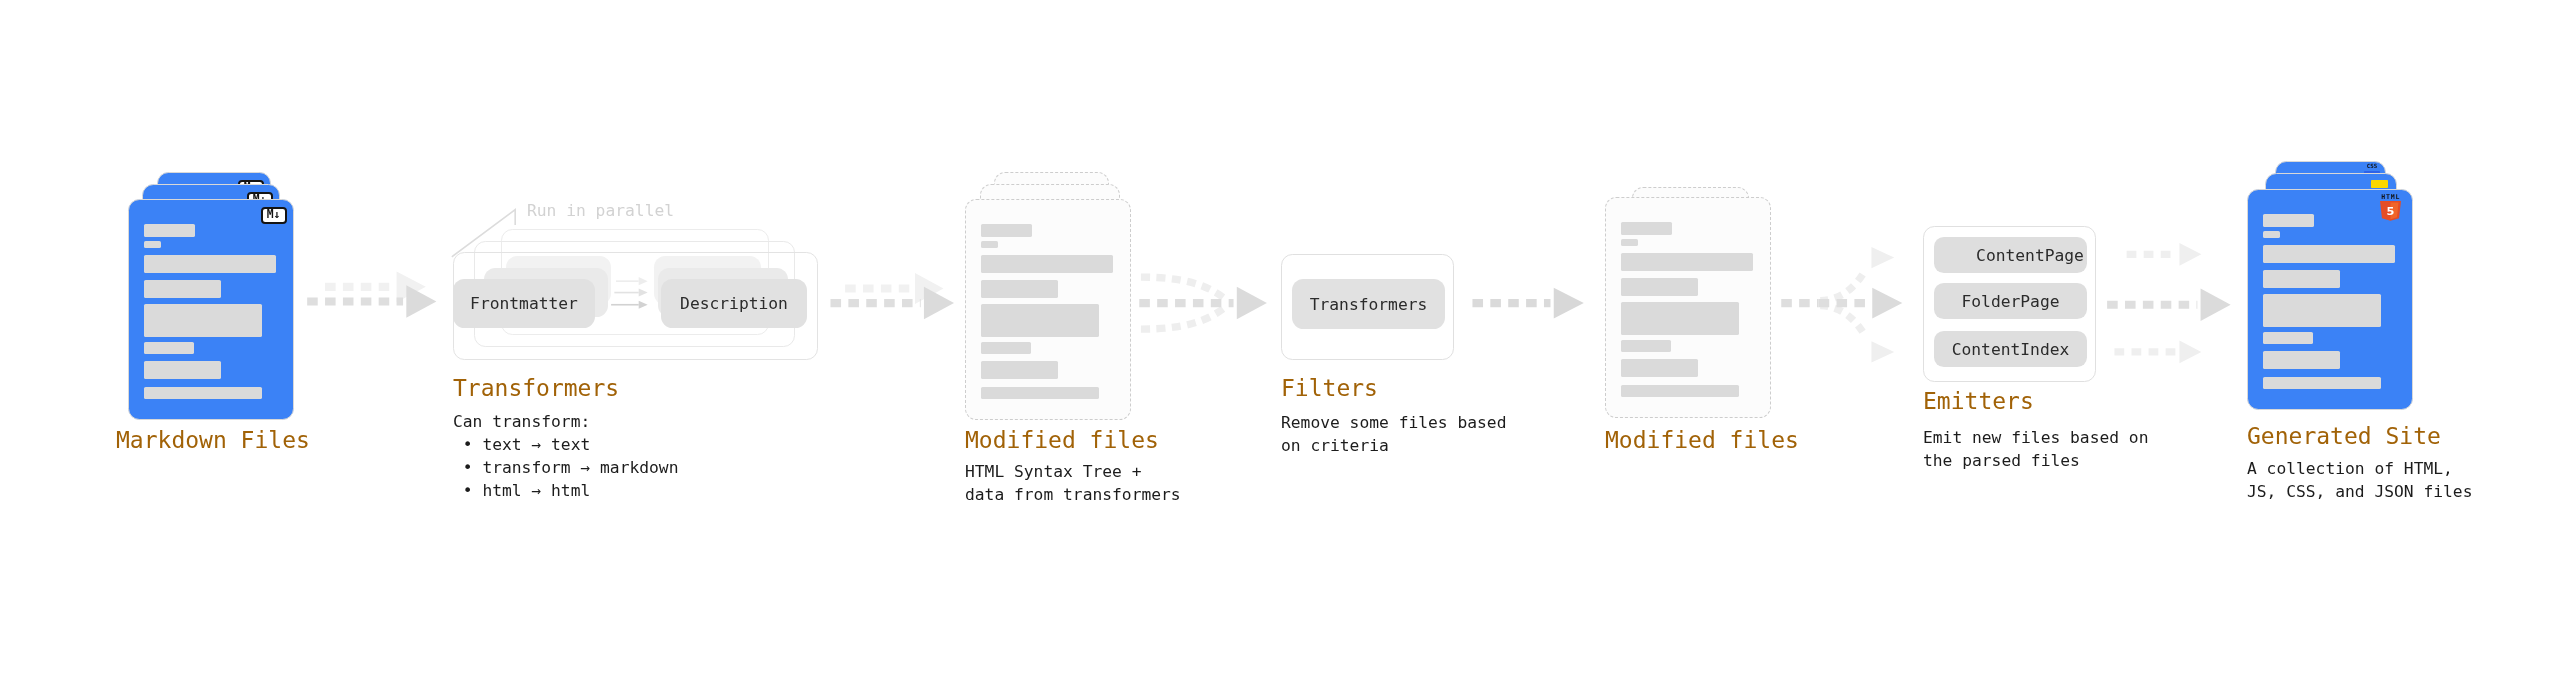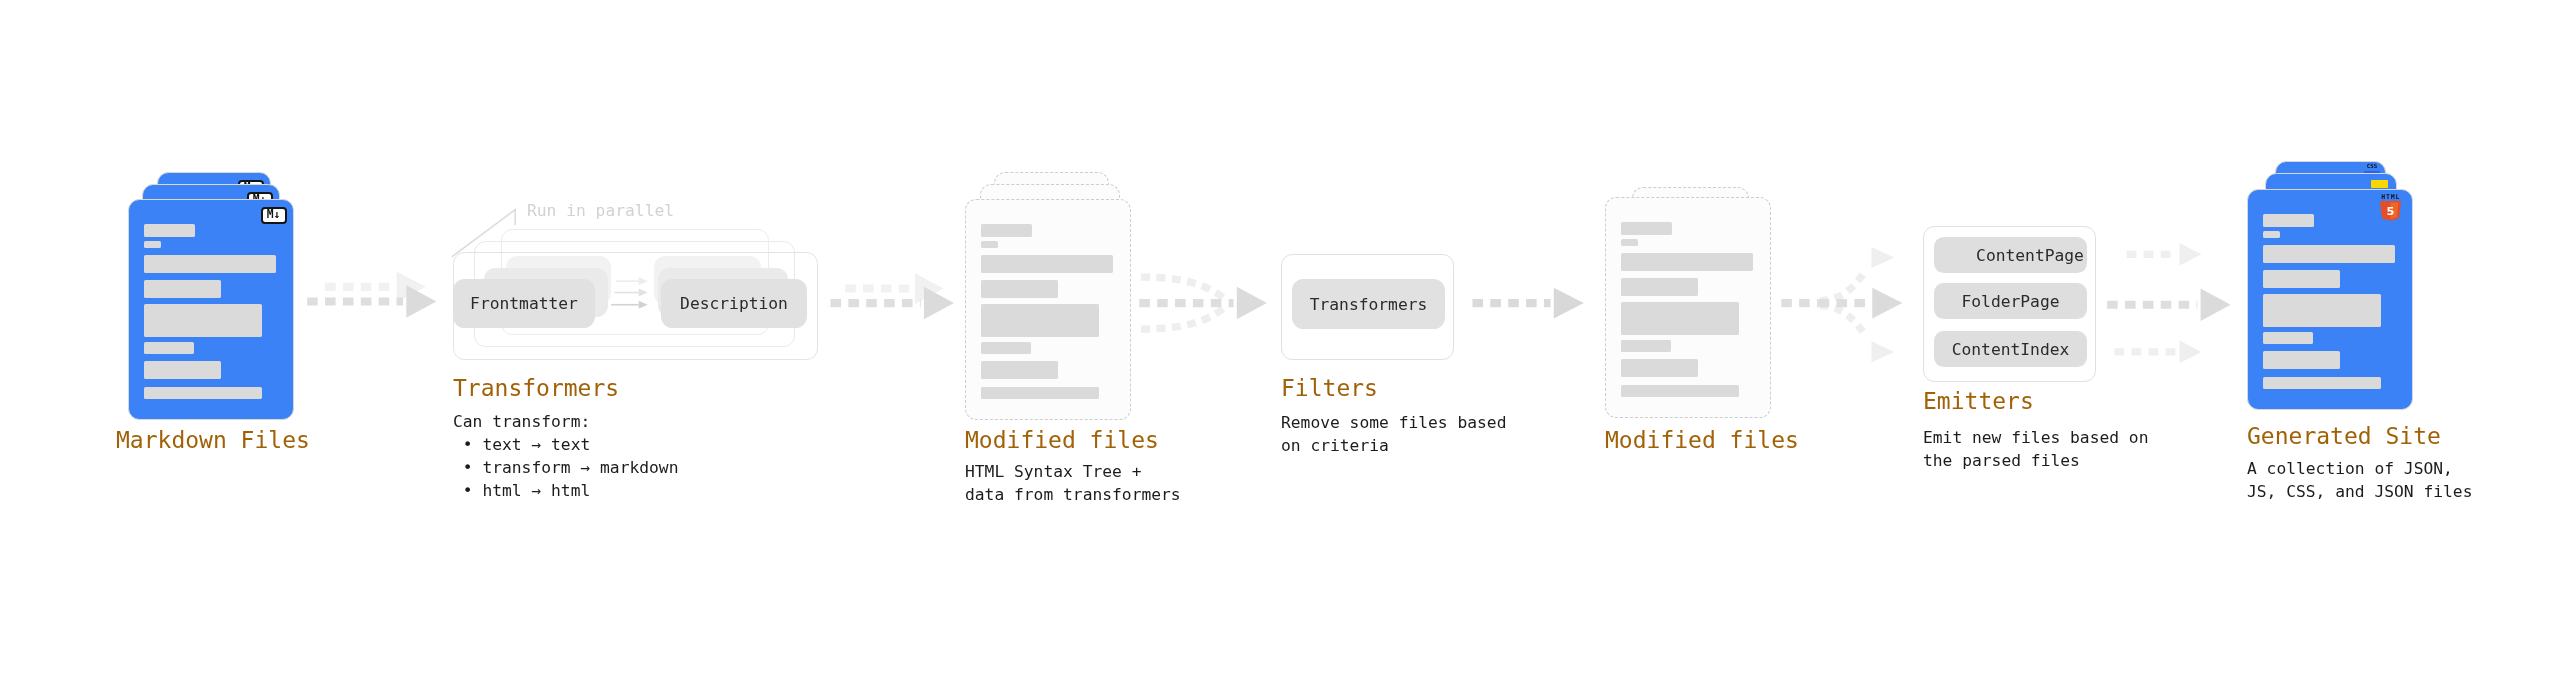--- a/index.html
+++ b/index.html
@@ -239,19 +239,19 @@
           <div class="bar" style="top: 55px; width: 132px; height: 18px;"></div>
           <div class="bar" style="top: 80px; width: 77px; height: 18px;"></div>
           <div class="bar" style="top: 104px; width: 118px; height: 32.5px;"></div>
           <div class="bar" style="top: 142px; width: 50px; height: 12.2px;"></div>
           <div class="bar" style="top: 161px; width: 77px; height: 18px;"></div>
           <div class="bar" style="top: 187px; width: 118px; height: 12.2px;"></div>
         </div>
     </div>
     <div class="stage-label" style="left:2247px;top:423px;">Generated Site</div>
     <div class="desc" style="left:2247px;top:457px;">
-      <div class="desc-line">A collection of JSON,</div>
+      <div class="desc-line">A collection of HTML,</div>
       <div class="desc-line">JS, CSS, and JSON files</div>
     </div>
   </div>
 
 </div>
 
 
 </body></html>

